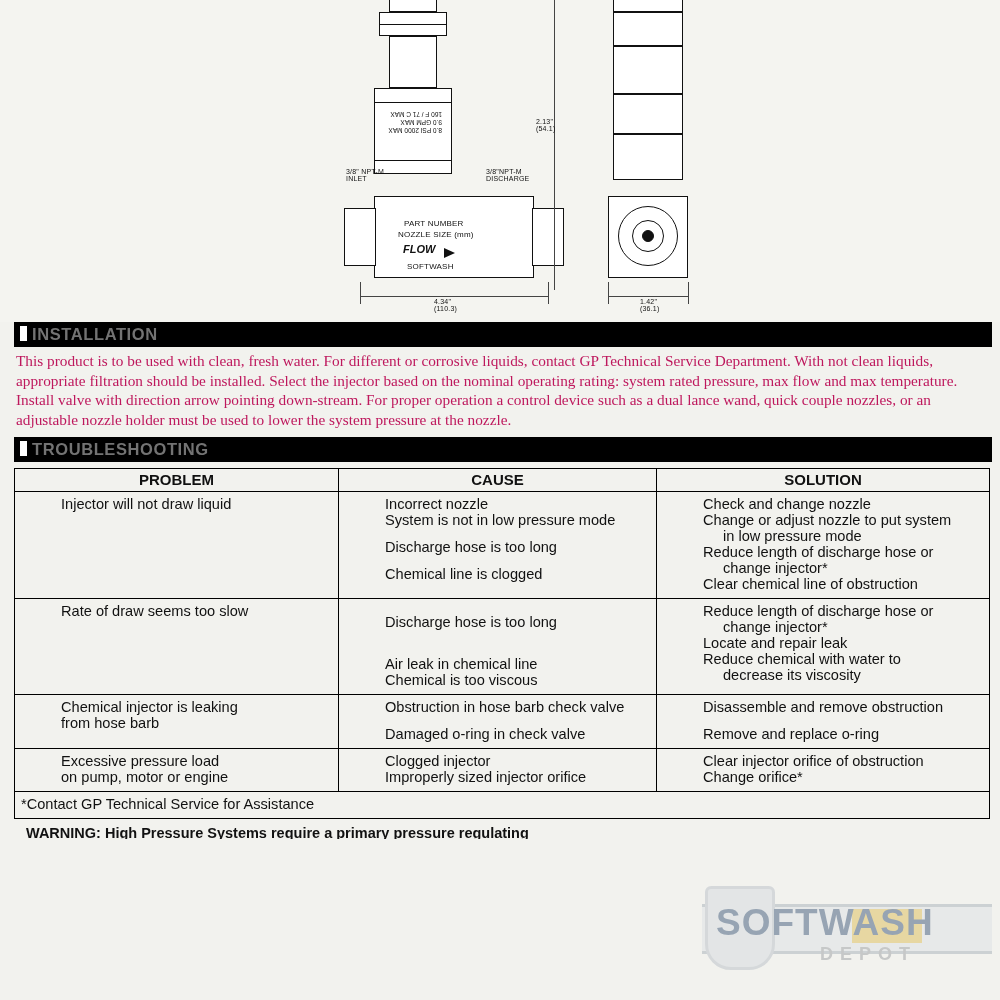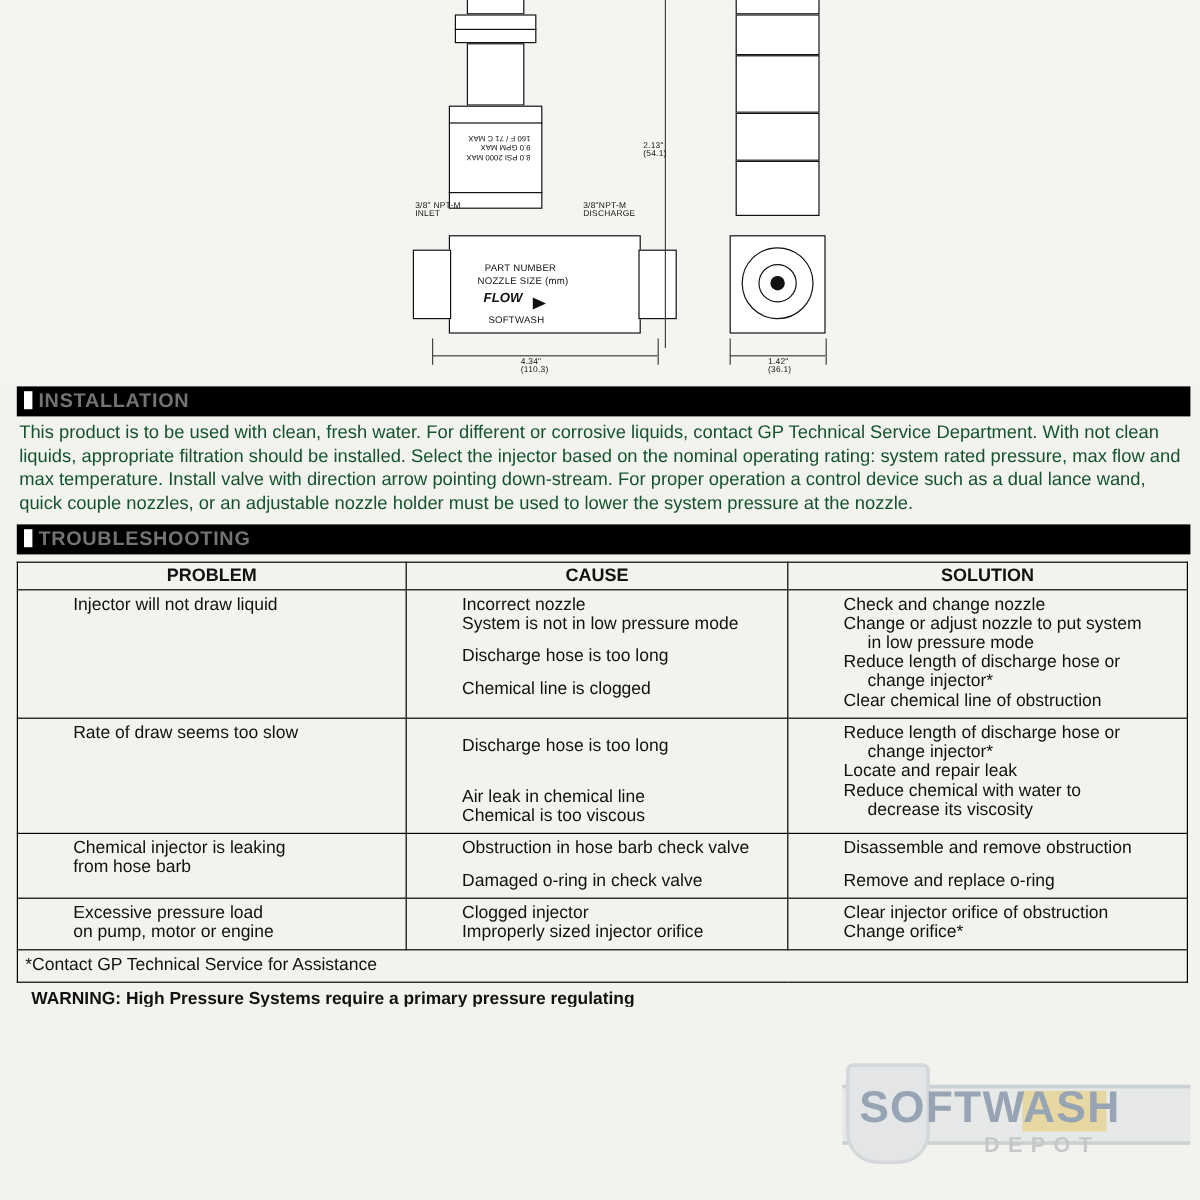--- a/index.html
+++ b/index.html
@@ -99,21 +99,22 @@
     position: absolute;
     left: 6px; top: 4px;
     width: 7px; height: 15px;
     background: #fff;
   }
 
   .install-text {
     font-size: 15.3px;
     line-height: 19.6px;
     padding: 4px 16px 0 16px;
-    color: #14532d;
+    color: #be185d;
+    font-family: Liberation Serif, serif;
   }
   .install-text p { margin: 0; }
 
   
   .ts-wrap {
     padding: 6px 14px 0 14px;
   }
   table.ts {
     border-collapse: collapse;
     width: 972px;

